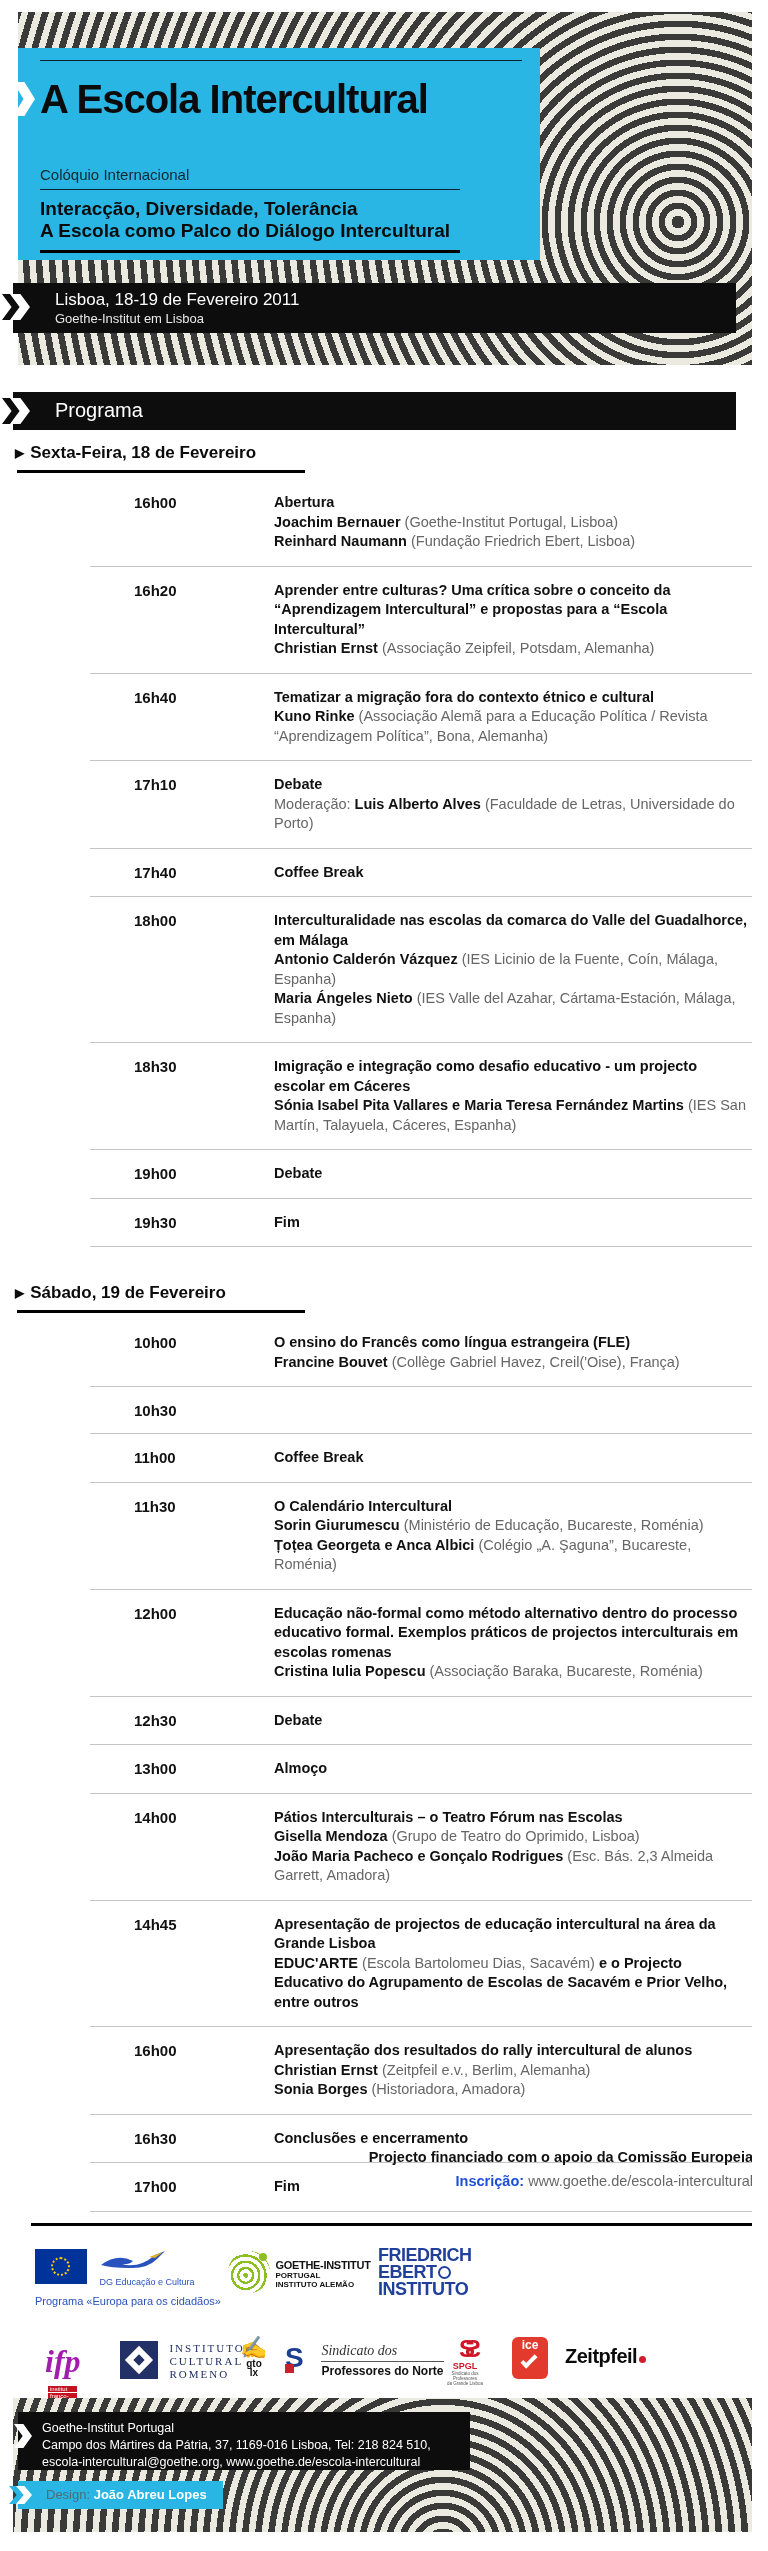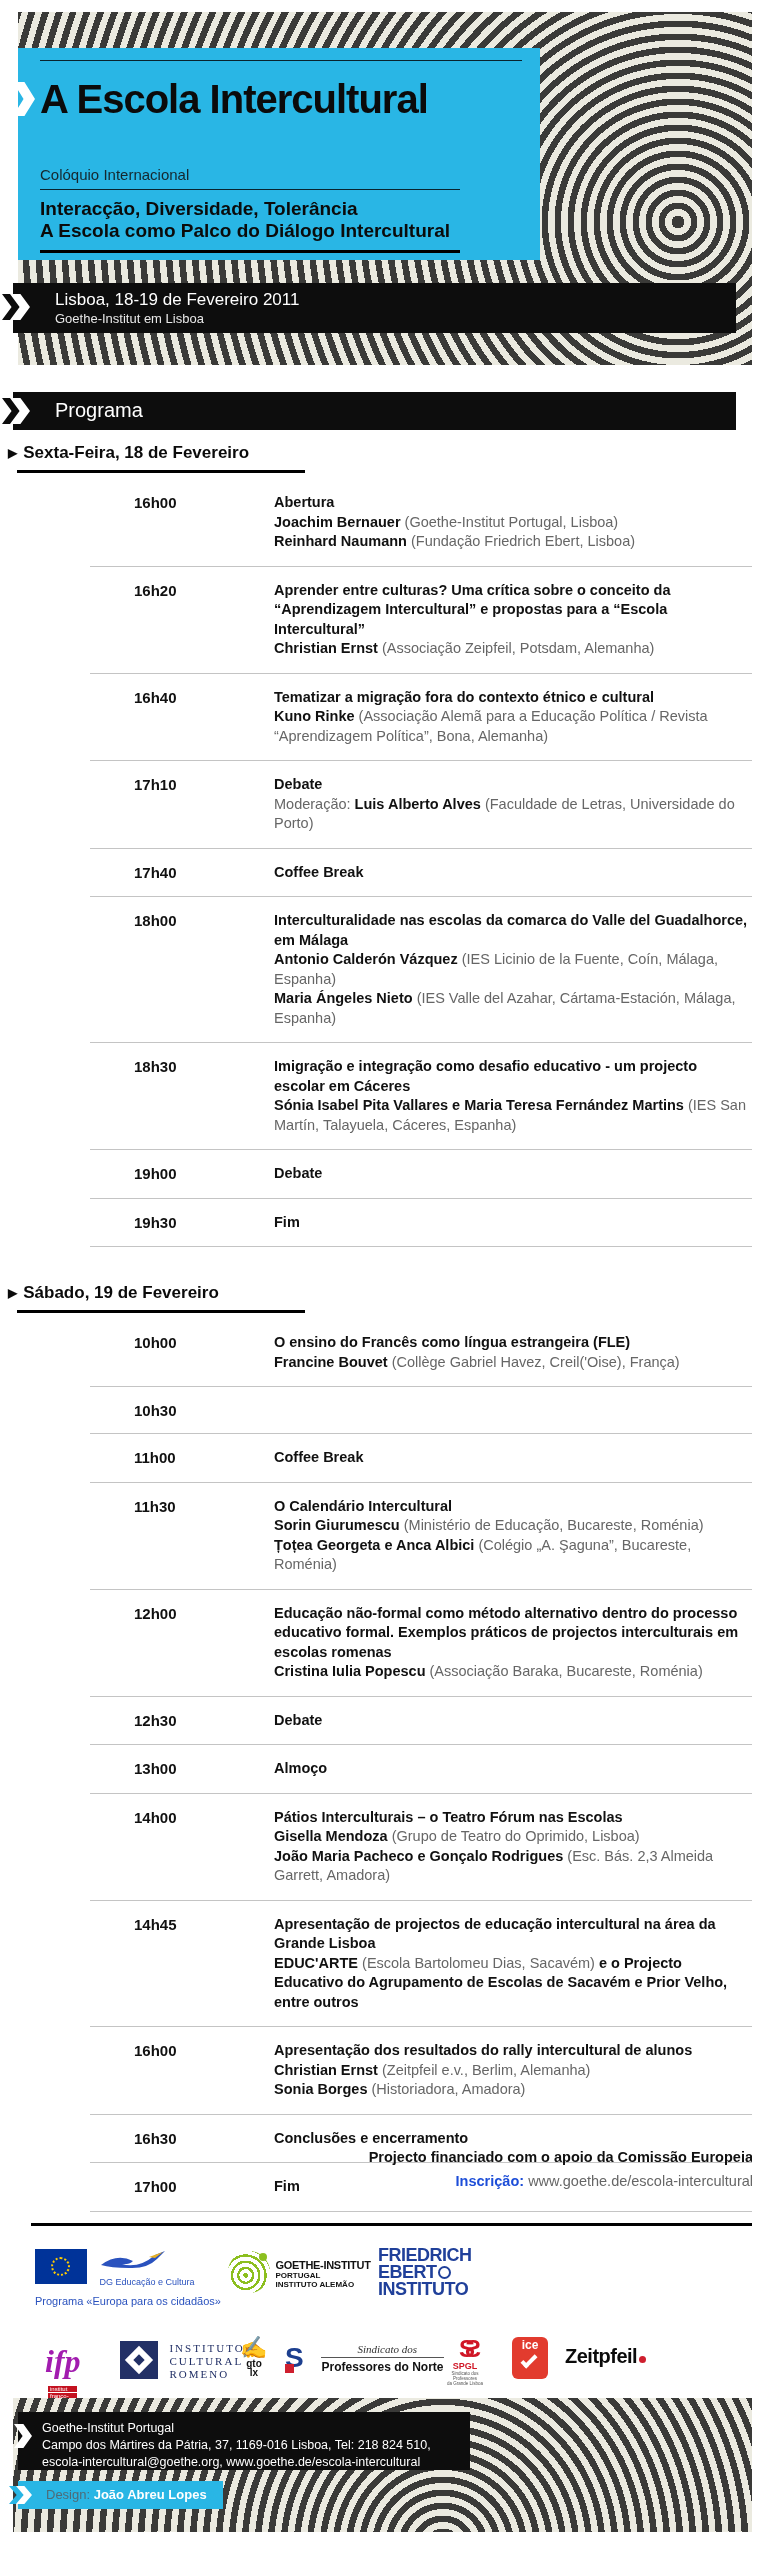--- a/index.html
+++ b/index.html
@@ -38,21 +38,21 @@
   .band-programa{top:392px;height:38px;}
   .band-programa .l1{position:absolute;left:42px;top:7px;font-size:20px;}
   .chev-outer{left:-11px;width:20px;height:26px;}
   .chev-inner{left:-3px;width:20px;height:26px;}
   .band-lisboa .chev-outer,.band-lisboa .chev-inner{top:11px;}
   .band-programa .chev-outer,.band-programa .chev-inner{top:6px;}
 
   
   .program{position:absolute;left:0;top:443px;width:768px;}
   .day{margin-bottom:14px;}
-  .day-header{margin-left:8px;font-size:17px;font-weight:bold;color:#0b0b0b;}
+  .day-header{margin-left:15px;font-size:17px;font-weight:bold;color:#0b0b0b;}
   .day-header .tri{font-size:12px;margin-right:6px;vertical-align:1px;}
   .day-underline{height:3px;background:#000;width:288px;margin:7px 0 0 17px;}
   .day + .day{margin-top:36px;}
   .rows{margin:6px 13px 0 90px;}
   .row{display:flex;padding:14px 0;border-bottom:1px solid #c4c4c4;}
   .time{width:140px;flex:0 0 140px;font-size:15px;font-weight:bold;color:#111;padding-top:1px;margin-left:44px;}
   .content{flex:1;padding-right:4px;}
   .line{margin:0;font-size:14.5px;line-height:19.5px;}
   .seg-b{font-weight:bold;color:#111;}
   .seg-g{color:#666;}
@@ -93,21 +93,21 @@
   .icr-text{display:inline-block;margin-left:7px;vertical-align:top;font-family:"Liberation Serif",serif;
      font-size:11px;letter-spacing:2px;color:#223066;line-height:13px;padding-top:1px;}
   .gto-block{left:237px;top:206px;text-align:center;width:34px;}
   .gto-hand{font-size:22px;line-height:22px;}
   .gto-text{font-size:10px;font-weight:bold;line-height:9px;}
   .spn-block{left:285px;top:212px;}
   .spn-mark{display:inline-block;vertical-align:top;position:relative;width:26px;height:32px;}
   .spn-s{font-size:28px;font-weight:bold;color:#1d3f8f;line-height:30px;}
   .spn-mark::after{content:"";position:absolute;left:0;bottom:2px;width:9px;height:9px;background:#cf1f2e;}
   .spn-text{display:inline-block;margin-left:6px;vertical-align:top;}
-  .spn-text .s1{font-family:"Liberation Serif",serif;font-style:italic;font-size:11px;color:#333;margin-left:36px;}
+  .spn-text .s1{font-family:"Liberation Serif",serif;font-style:italic;font-size:14px;color:#333;}
   .spn-text .s-line{height:1px;background:#555;margin:2px 0;}
   .spn-text .s2{font-size:12px;font-weight:bold;color:#111;}
   .spgl-block{left:440px;top:206px;text-align:center;width:50px;}
   .spgl-mark{font-size:24px;line-height:24px;font-weight:bold;color:#d01626;letter-spacing:-10px;}
   .spgl-name{font-size:9px;font-weight:bold;color:#d01626;}
   .spgl-sub{font-size:4.5px;color:#555;line-height:5px;}
   .ice-block{left:512px;top:206px;width:36px;height:42px;background:#e23b2e;border-radius:6px;position:relative;}
   .ice-text{color:#fff;font-weight:bold;font-size:12px;text-align:center;padding-top:1px;}
   .ice-check{position:absolute;left:9px;top:19px;width:16px;height:8px;border-left:4px solid #fff;border-bottom:4px solid #fff;transform:rotate(-45deg);}
   .zeit-block{left:565px;top:214px;font-size:20px;font-weight:bold;color:#0b0b0b;letter-spacing:-.5px;}

